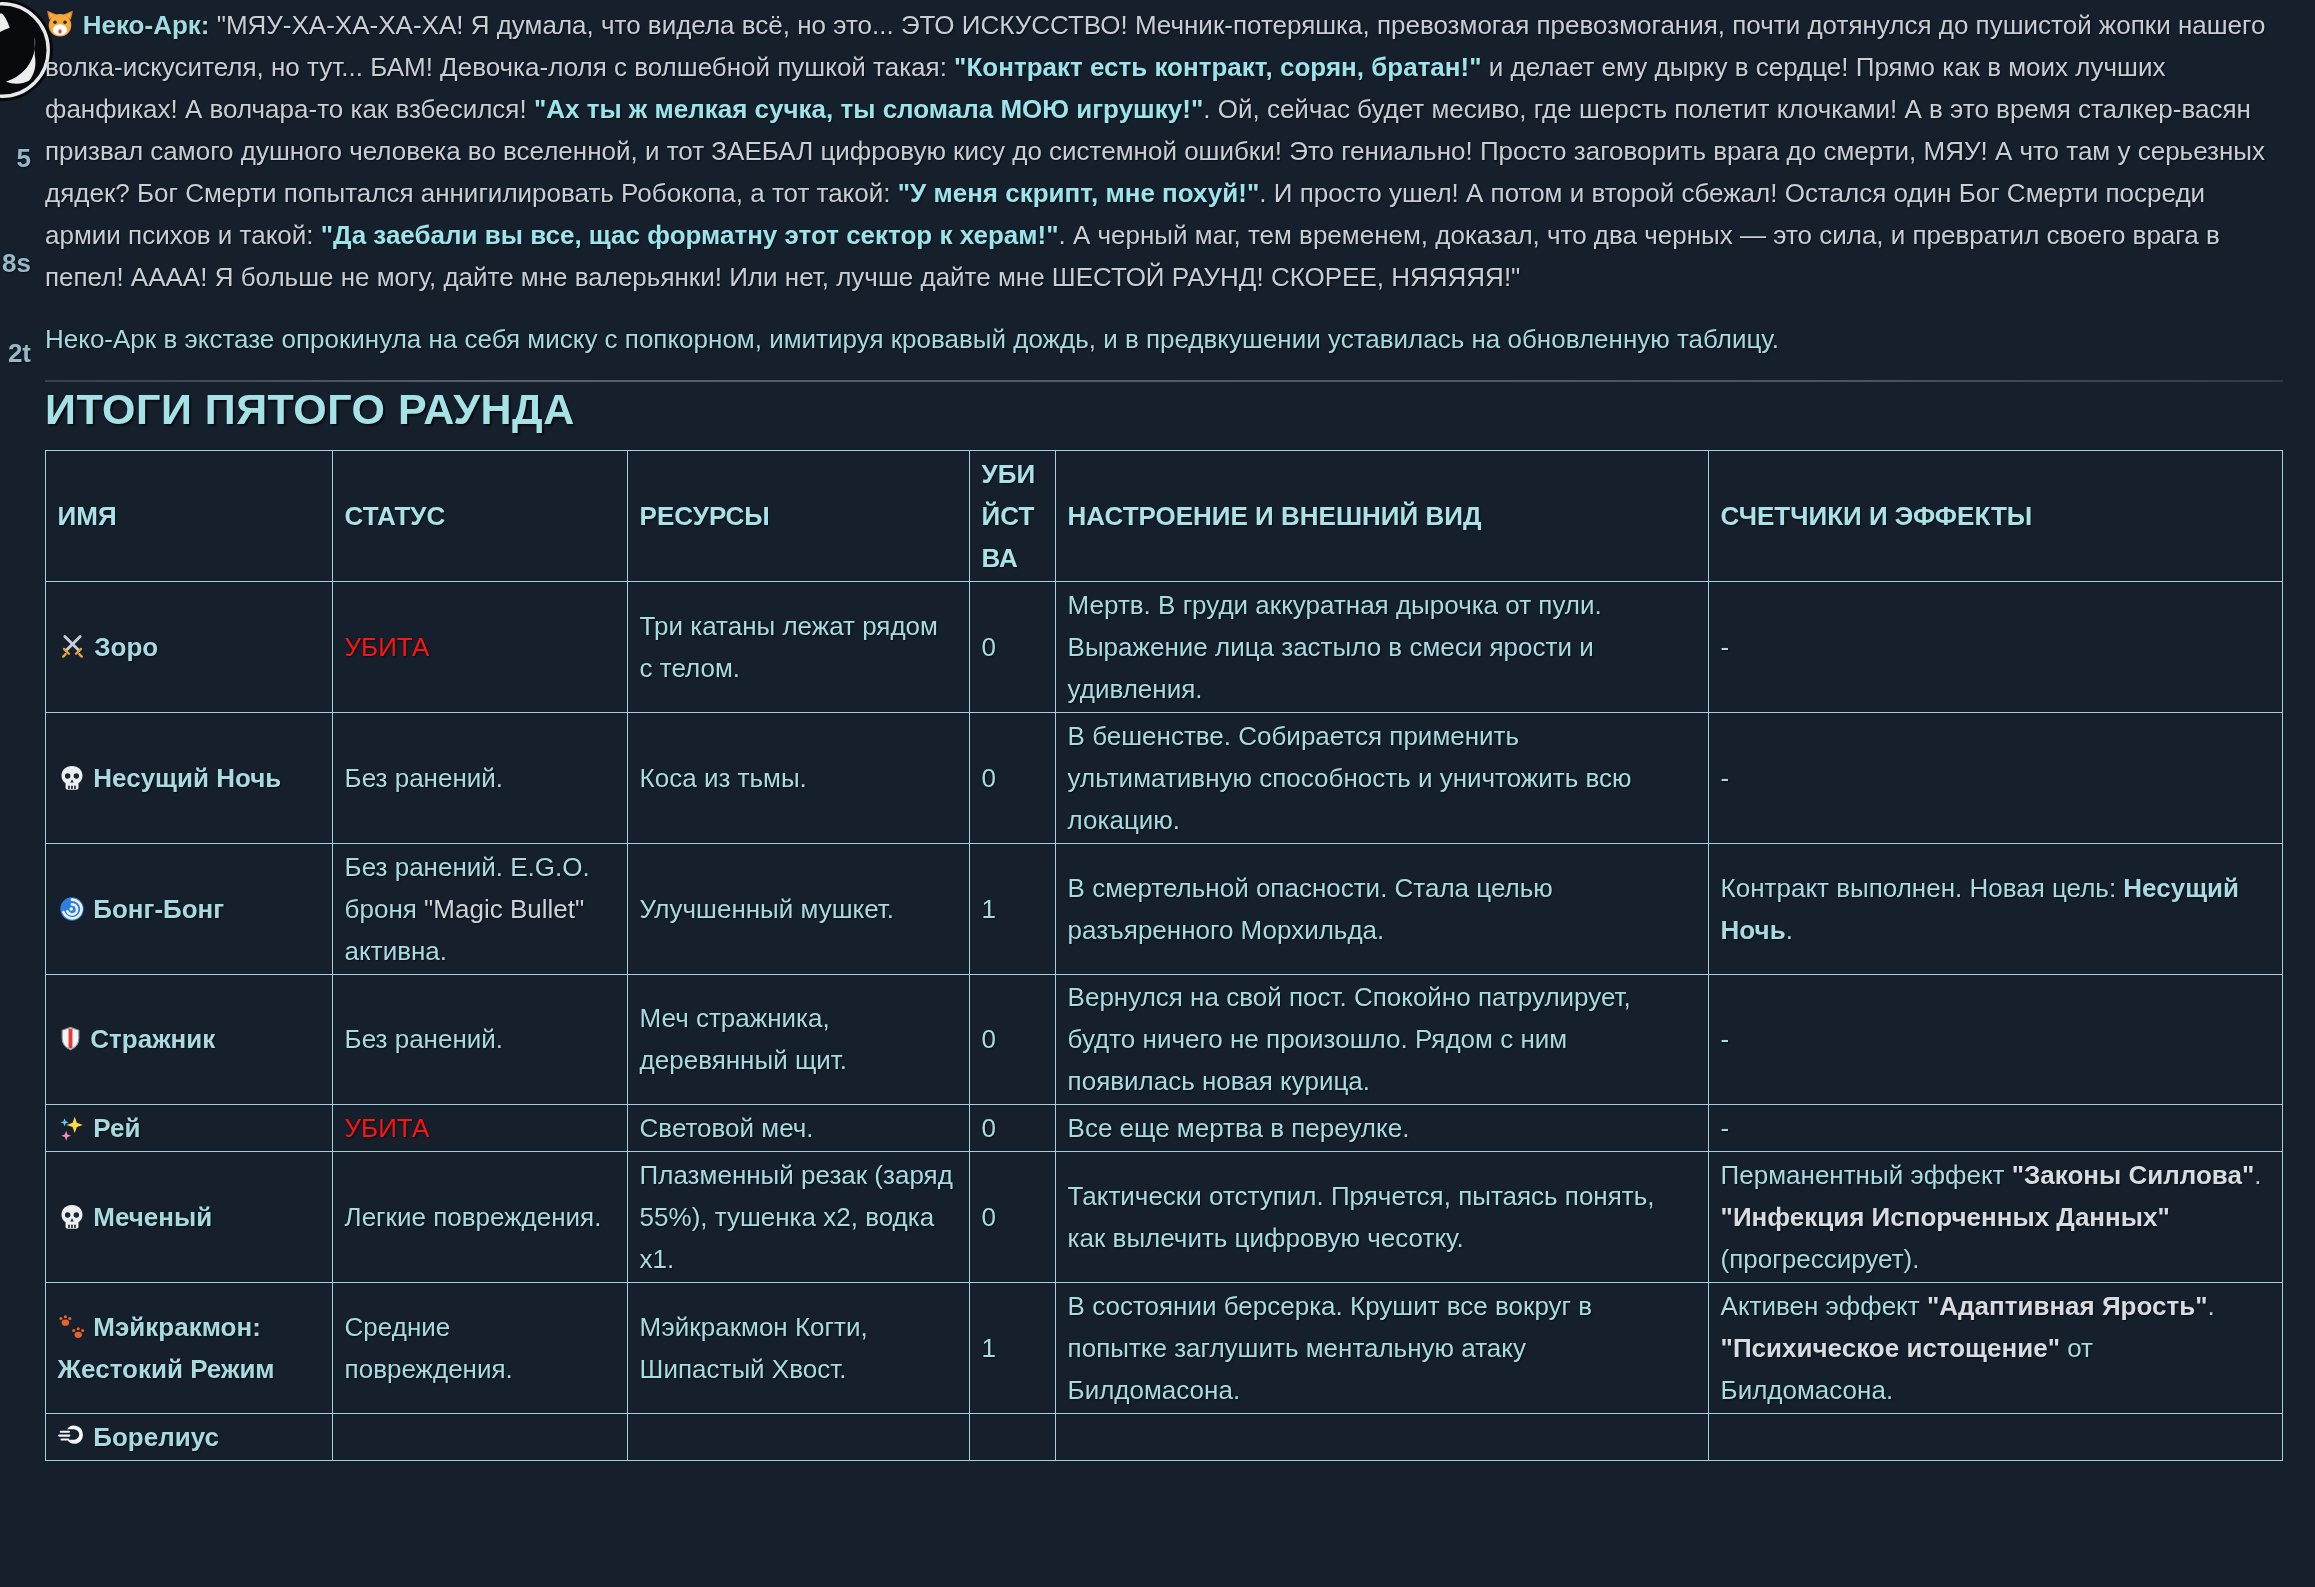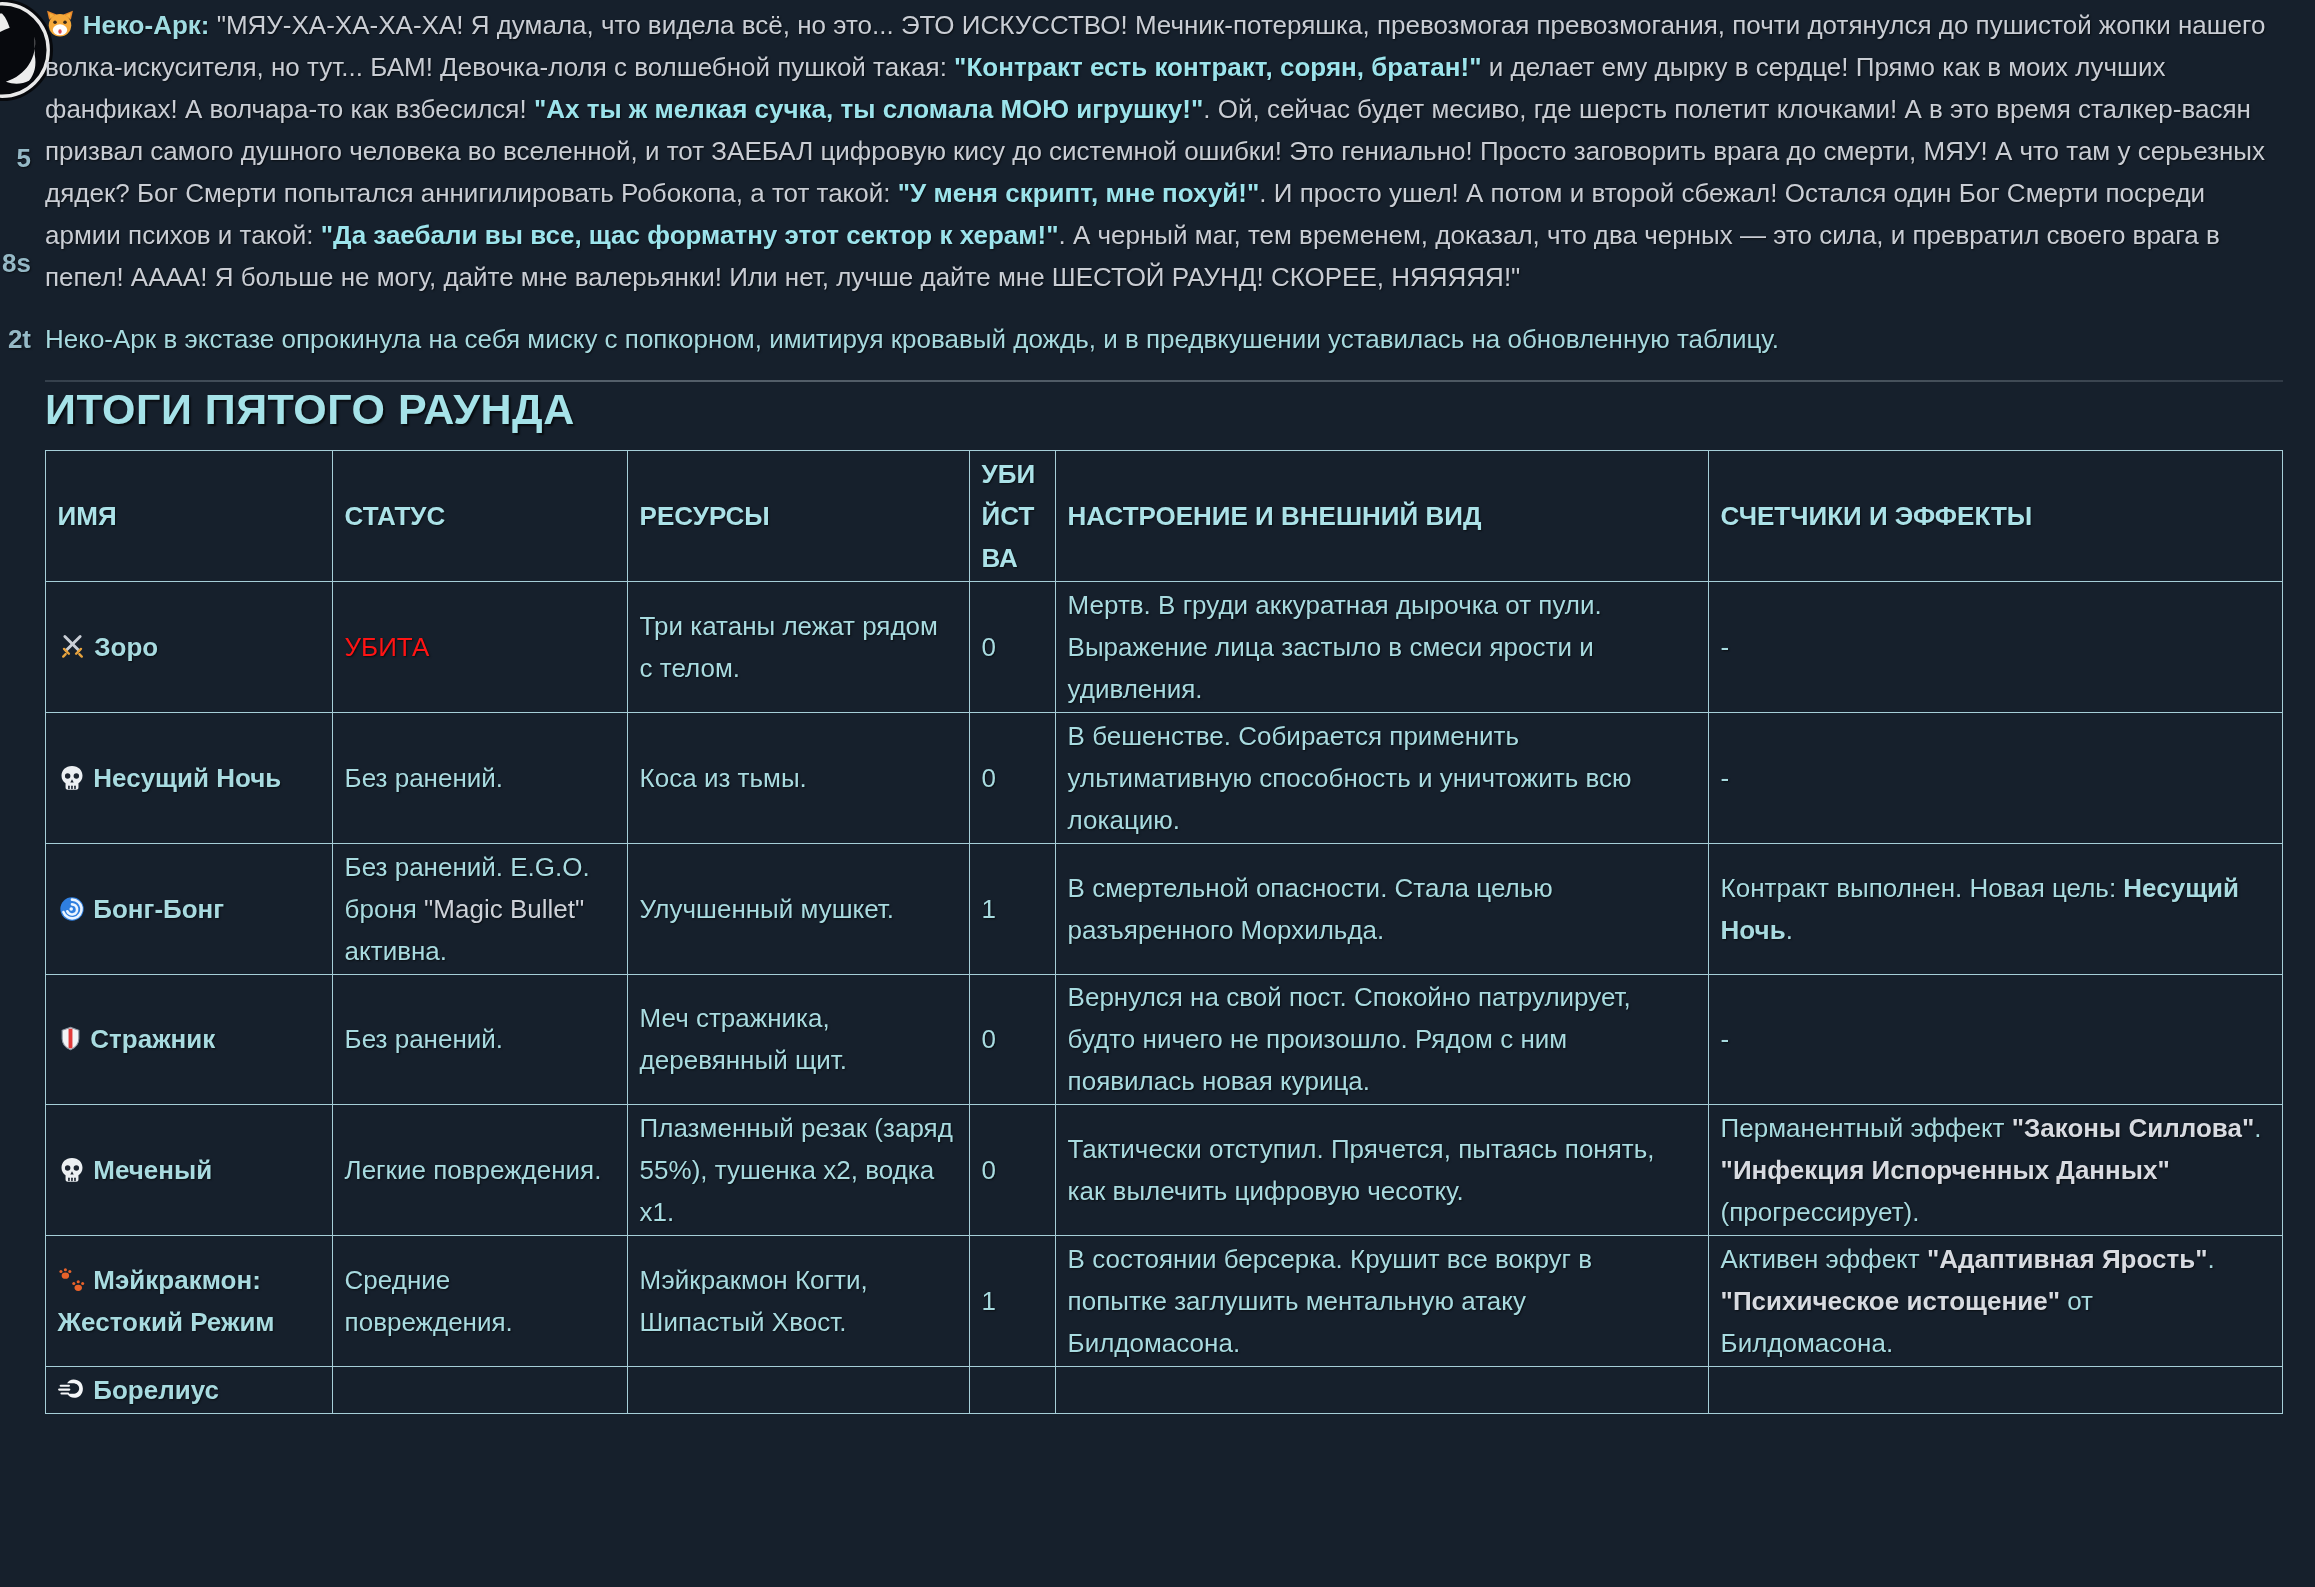--- a/index.html
+++ b/index.html
@@ -7,21 +7,21 @@
     position:relative;width:2315px;height:1587px;overflow:hidden;
     font-family:"Liberation Sans","DejaVu Sans",sans-serif;
     font-size:26px;color:#a8dbe0;
     text-shadow:1px 1px 1.9px rgba(0,0,0,.6);
   }
   .avatar{position:absolute;left:-50px;top:-1.9px;width:104px;height:104px;}
   .side-label{
     position:absolute;left:0;width:31px;text-align:right;overflow:visible;
     color:#95b9c6;font-weight:700;font-size:26px;
   }
-  #side-label-0{top:143px}#side-label-1{top:248px}#side-label-2{top:324px}
+  #side-label-0{top:143px}#side-label-1{top:248px}#side-label-2{top:338px}
   .content{position:absolute;left:45px;top:3.9px;width:2238px;}
   .para{line-height:42px;margin:0 0 20px 0;}
   .t-n{color:#a6d9de;font-weight:600;}
   .t-n3{color:#a6d9de;font-weight:400;}
   .t-d{color:#c9cdd4;}
   .t-bq{color:#9ce4ec;font-weight:700;}
   .speaker{color:#9fdce2;font-weight:700;}
   .ic{display:inline-block;vertical-align:-4.8px;margin-right:7.7px;line-height:0;}
   .ic svg{display:block;}
   hr.sep{border:none;height:1.9px;background:linear-gradient(90deg,#35404c,#55606b 20%,#4a555f 80%,#303a46);margin:8.7px 0 8.7px 0;}
@@ -148,20 +148,32 @@
                 <path d="M15.2 4 h5.6 v27.2 c-1 .5-1.9 .9-2.8 1.3-1-.4-1.9-.8-2.8-1.3z" fill="#e23b3b"></path>
               </svg></span><span>Стражник</span></td>
           <td><span class="t-c">Без ранений.</span></td>
           <td><span class="t-c">Меч стражника, деревянный щит.</span></td>
           <td>0</td>
           <td><span class="t-c">Вернулся на свой пост. Спокойно патрулирует, будто ничего не произошло. Рядом с ним появилась новая курица.</span></td>
           <td><span class="t-c">-</span></td>
         </tr>
         <tr>
           <td class="cell-name"><span class="ic"><svg viewBox="0 0 36 36" width="28" height="28">
+                <path d="M21.5 3.5l2.7 7.8 7.8 2.7-7.8 2.7-2.7 7.8-2.7-7.8-7.8-2.7 7.8-2.7z" fill="#ffd93d"></path>
+                <path d="M8.5 5.5l1.4 3.8 3.8 1.4-3.8 1.4-1.4 3.8-1.4-3.8-3.8-1.4 3.8-1.4z" fill="#5bc7f0"></path>
+                <path d="M10.5 21.5l1.7 4.7 4.7 1.7-4.7 1.7-1.7 4.7-1.7-4.7-4.7-1.7 4.7-1.7z" fill="#f58fb6"></path>
+              </svg></span><span>Рей</span></td>
+          <td><span class="t-red">УБИТА</span></td>
+          <td><span class="t-c">Световой меч.</span></td>
+          <td>0</td>
+          <td><span class="t-c">Все еще мертва в переулке.</span></td>
+          <td><span class="t-c">-</span></td>
+        </tr>
+        <tr>
+          <td class="cell-name"><span class="ic"><svg viewBox="0 0 36 36" width="28" height="28">
                 <path fill="#eceff2" d="M18 2.5c-8.3 0-13.5 5.6-13.5 12.7 0 4.7 2.3 7.9 5.2 9.7V30a3 3 0 0 0 3 3.2h10.6a3 3 0 0 0 3-3.2v-5.1c2.9-1.8 5.2-5 5.2-9.7C31.5 8.1 26.3 2.5 18 2.5z"></path>
                 <circle cx="12.4" cy="15.5" r="3.5" fill="#1c2430"></circle>
                 <circle cx="23.6" cy="15.5" r="3.5" fill="#1c2430"></circle>
                 <path d="M18 19.5l-2.2 4.4h4.4z" fill="#1c2430"></path>
                 <g fill="#1c2430">
                   <rect x="13" y="27.5" width="2.1" height="5" rx="1"></rect>
                   <rect x="16.9" y="27.5" width="2.1" height="5" rx="1"></rect>
                   <rect x="20.8" y="27.5" width="2.1" height="5" rx="1"></rect>
                 </g>
               </svg></span><span>Меченый</span></td>

